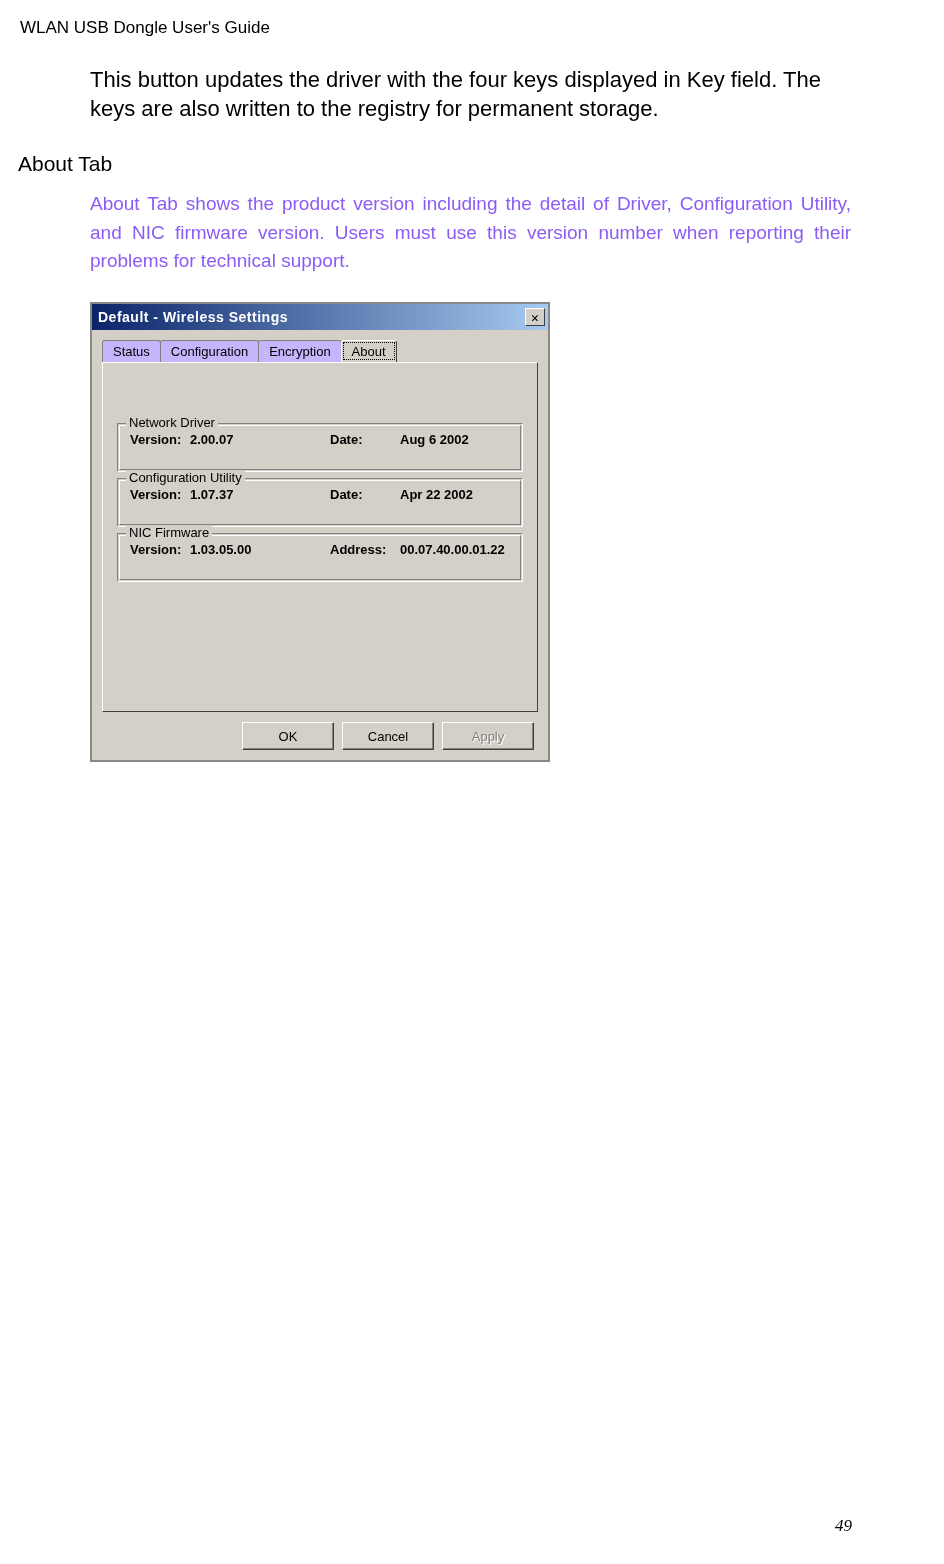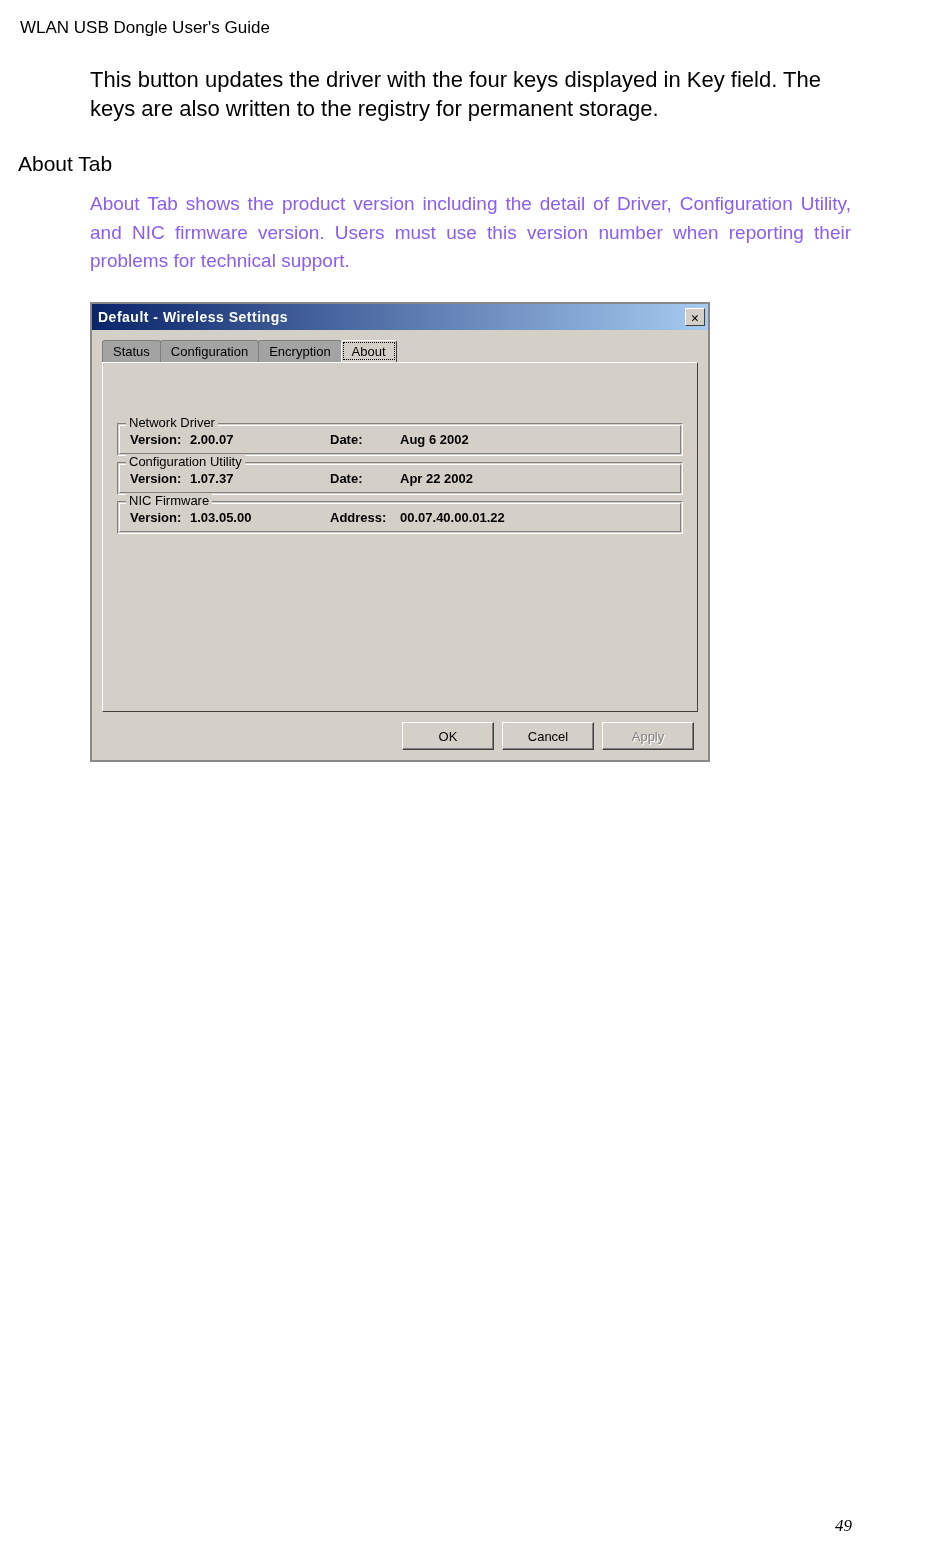--- a/index.html
+++ b/index.html
@@ -46,21 +46,21 @@
       right: 93px;
       font-size: 19px;
       line-height: 1.5;
       color: #8b5cf6;
       text-align: justify;
     }
     .dialog-container {
       position: absolute;
       top: 302px;
       left: 90px;
-      width: 620px;
+      width: 460px;
     }
     .dialog-outer {
       border: 2px solid #888;
       background: #d4d0c8;
     }
     .titlebar {
       height: 26px;
       background: linear-gradient(to right, #0a246a, #a6caf0);
       display: flex;
       align-items: center;
@@ -93,21 +93,21 @@
       padding: 10px;
       background: #d4d0c8;
     }
     .tab-row {
       display: flex;
       margin-bottom: 0;
     }
     .tab {
       padding: 3px 10px;
       font-size: 13px;
-      background: #a3a3a3;
+      background: #c4b5fd;
       border: 1px solid #808080;
       border-bottom: none;
       border-top-left-radius: 3px;
       border-top-right-radius: 3px;
       margin-right: -1px;
       position: relative;
     }
     .tab.active {
       background: #d4d0c8;
       border-color: #fff #808080 #d4d0c8 #fff;
@@ -122,21 +122,21 @@
       border-bottom-color: #404040;
       background: #d4d0c8;
       height: 350px;
       padding: 60px 14px 14px 14px;
     }
     .fieldset {
       border: 1px solid #808080;
       border-right-color: #fff;
       border-bottom-color: #fff;
       margin-bottom: 6px;
-      padding: 8px 12px 8px 12px;
+      padding: 8px 12px 24px 12px;
       position: relative;
     }
     .fieldset-inner-border {
       position: absolute;
       top: 1px;
       left: 1px;
       right: 1px;
       bottom: 1px;
       border: 1px solid #fff;
       border-right-color: #808080;

